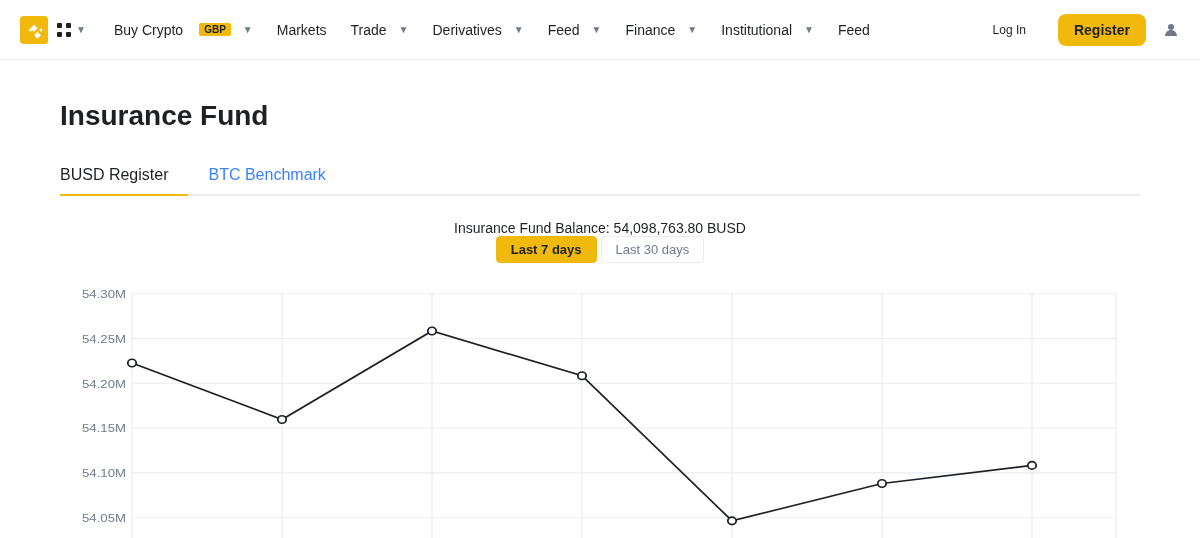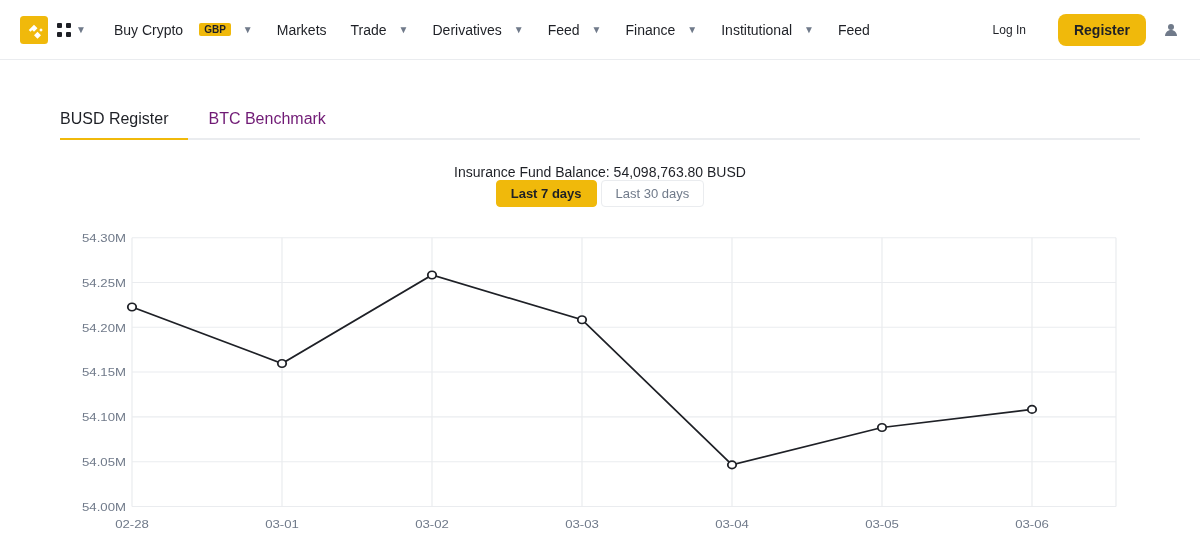--- a/index.html
+++ b/index.html
@@ -45,21 +45,21 @@
     .nav-icon-btn { cursor: pointer; display: flex; align-items: center; color: #707a8a; }
 
     
     .main { padding: 40px 60px 0; max-width: 1200px; }
     .page-title { font-size: 28px; font-weight: 600; color: #1e2026; margin-bottom: 24px; }
 
     
     .tabs { display: flex; border-bottom: 2px solid #eaecef; margin-bottom: 24px; gap: 0; }
     .tab {
       padding: 10px 20px 10px 0; font-size: 16px; font-weight: 500;
-      cursor: pointer; color: #701a75; border-bottom: 2px solid transparent;
+      cursor: pointer; color: #3b82f6; border-bottom: 2px solid transparent;
       margin-bottom: -2px; margin-right: 20px;
     }
     .tab.active { color: #1e2026; border-bottom: 2px solid #f0b90b; }
 
     
     .chart-section { background: #fff; padding: 0; }
     .chart-header { display: flex; align-items: center; justify-content: space-between; margin-bottom: 20px; flex-direction: column; }
     .chart-balance { font-size: 14px; color: #1e2026; font-weight: 400; }
     .time-btns { display: flex; gap: 4px; }
     .time-btn {
@@ -134,20 +134,21 @@
     <div class="nav-icon-btn">
       <svg width="18" height="18" viewBox="0 0 18 18" fill="currentColor">
         <circle cx="9" cy="6" r="3"></circle>
           <path d="M3 15c0-3.3 2.7-6 6-6s6 2.7 6 6"></path>
       </svg>
     </div>
   </div>
 </nav>
 
 <div class="main">
+  <h1 class="page-title">Insurance Fund</h1>
 
   <div class="tabs">
     <div class="tab active">
       <span>BUSD Register</span>
     </div>
     <div class="tab">
       <span>BTC Benchmark</span>
     </div>
   </div>
 

